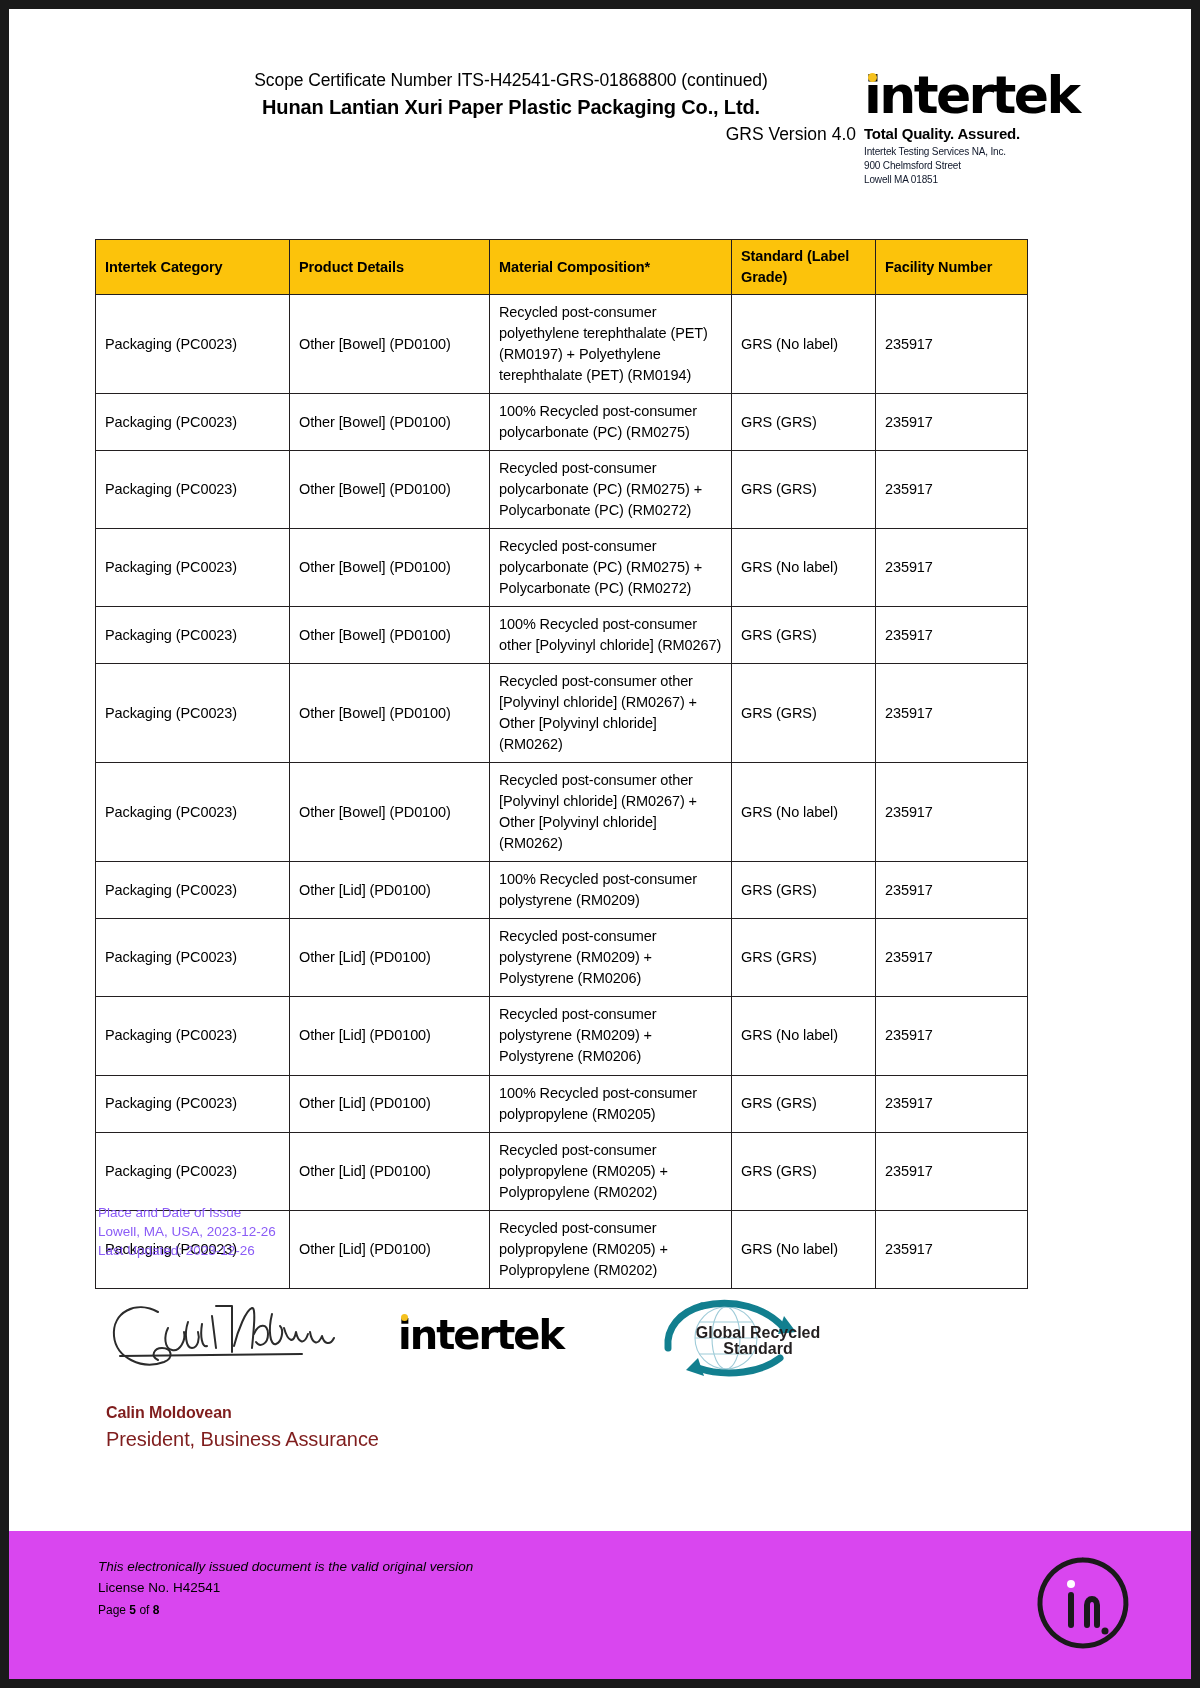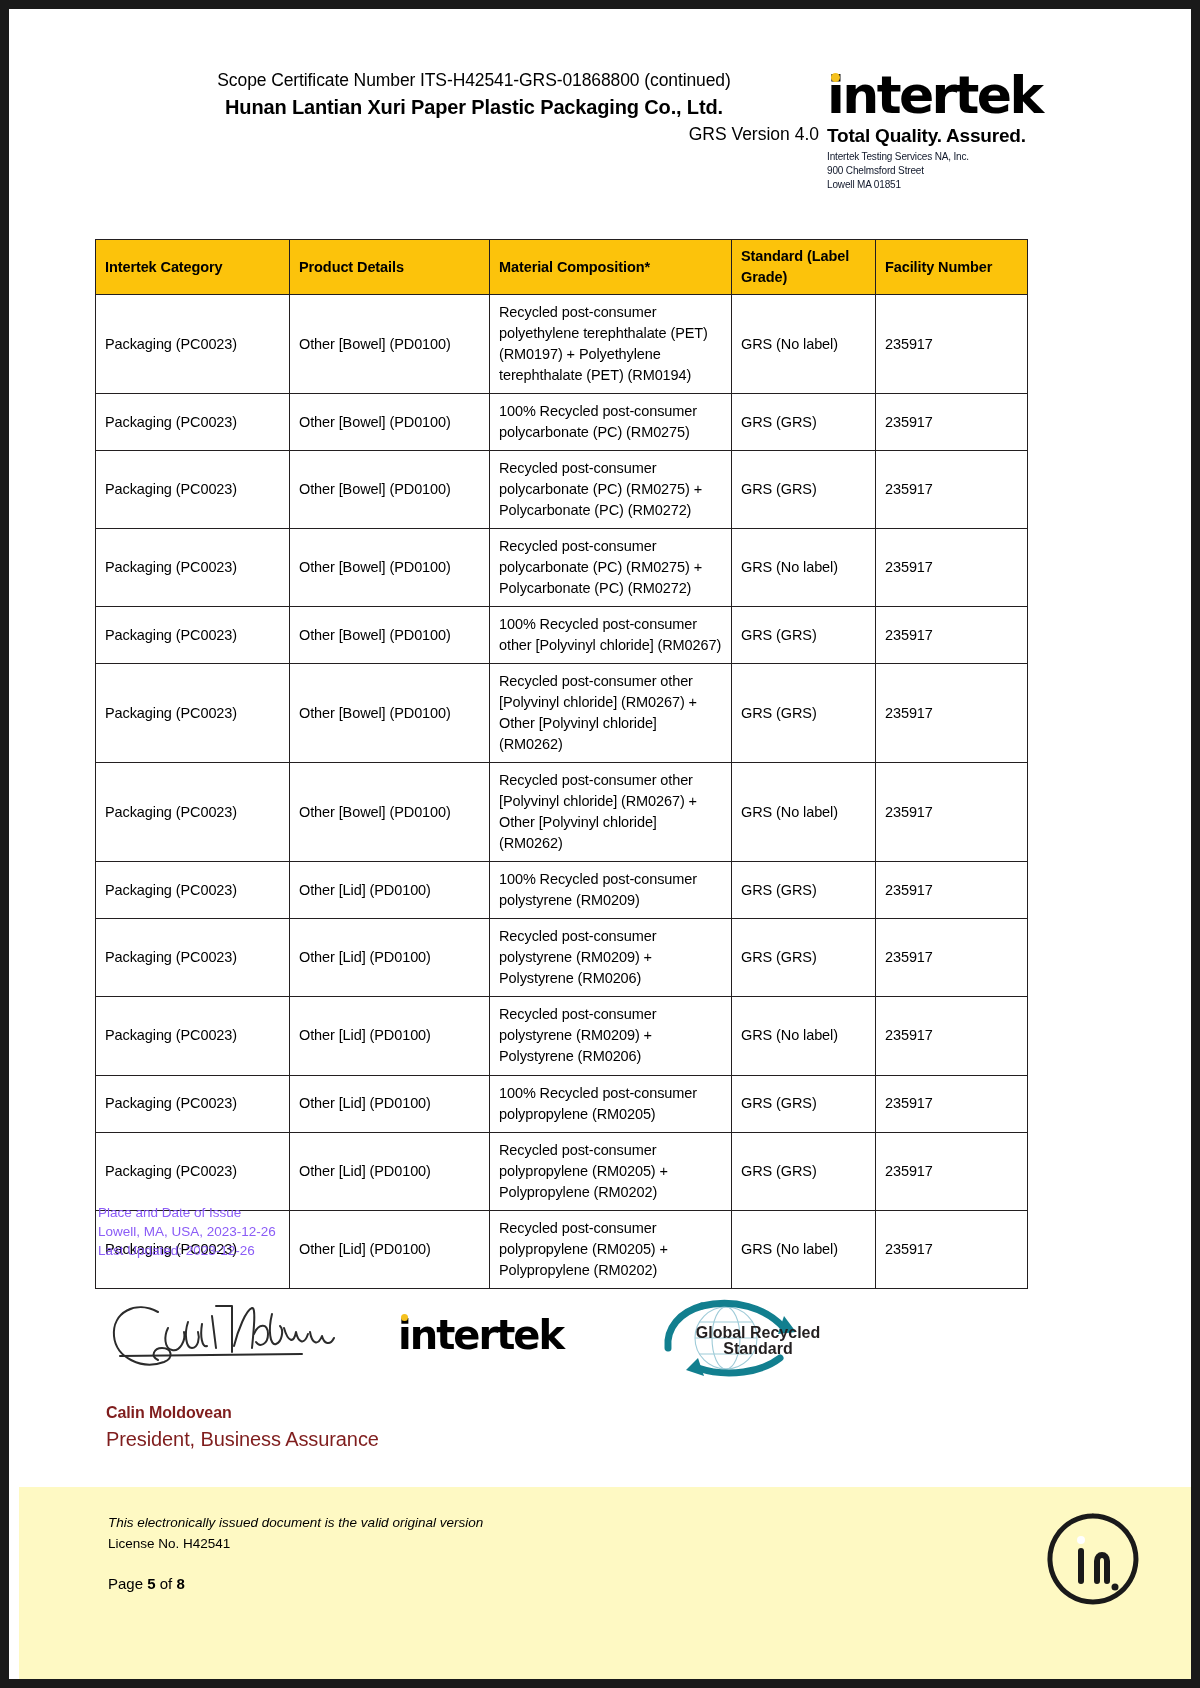--- a/index.html
+++ b/index.html
@@ -18,20 +18,21 @@
     background: #ffffff;
     border: 9px solid #1a1a1a;
     overflow: hidden;
   }
 
   
   .header {
     position: relative;
     height: 160px;
     padding-top: 38px;
+    margin-left: 37px;
   }
   .header-text {
     position: absolute;
     left: 120px;
     top: 60px;
     width: 690px;
     text-align: center;
   }
   .cert-line {
     font-size: 17.5px;
@@ -72,21 +73,21 @@
   .intertek-wordmark .dot {
     position: absolute;
     width: 9px;
     height: 9px;
     border-radius: 50%;
     background: #f5c11e;
     left: 4px;
     top: 2px;
   }
   .tagline {
-    font-size: 19px;
+    font-size: 15px;
     font-weight: bold;
     color: #000;
     margin-top: 5px;
     letter-spacing: -0.2px;
   }
   .addr {
     font-size: 10px;
     color: #0f172a;
     line-height: 1.38;
     margin-top: 3px;
@@ -188,44 +189,44 @@
     left: 97px;
     top: 1392px;
     color: #7f1d1d;
   }
   .signer .name { font-size: 16px; font-weight: bold; line-height: 1.5; letter-spacing: -0.1px;}
   .signer .role { font-size: 20px; line-height: 1.45; letter-spacing: -0.1px;}
 
   
   .footer-bar {
     position: absolute;
-    left: 10px;
+    left: 0;
     bottom: 0;
     width: 1182px;
-    height: 192px;
-    background: #fef9c3;
+    height: 148px;
+    background: #d946ef;
   }
   .footer-text {
     position: absolute;
     left: 89px;
     top: 26px;
     color: #000;
   }
   .footer-text .valid {
     font-style: italic;
     font-size: 13.5px;
     line-height: 1.5;
   }
   .footer-text .lic {
     font-size: 13.5px;
     line-height: 1.6;
   }
   .footer-text .page {
-    font-size: 15px;
-    margin-top: 20px;
+    font-size: 12px;
+    margin-top: 4px;
   }
   .footer-text .page b { font-weight: bold; }
 
   .footer-mark {
     position: absolute;
     right: 60px;
     top: 24px;
     width: 96px;
     height: 96px;
   }

